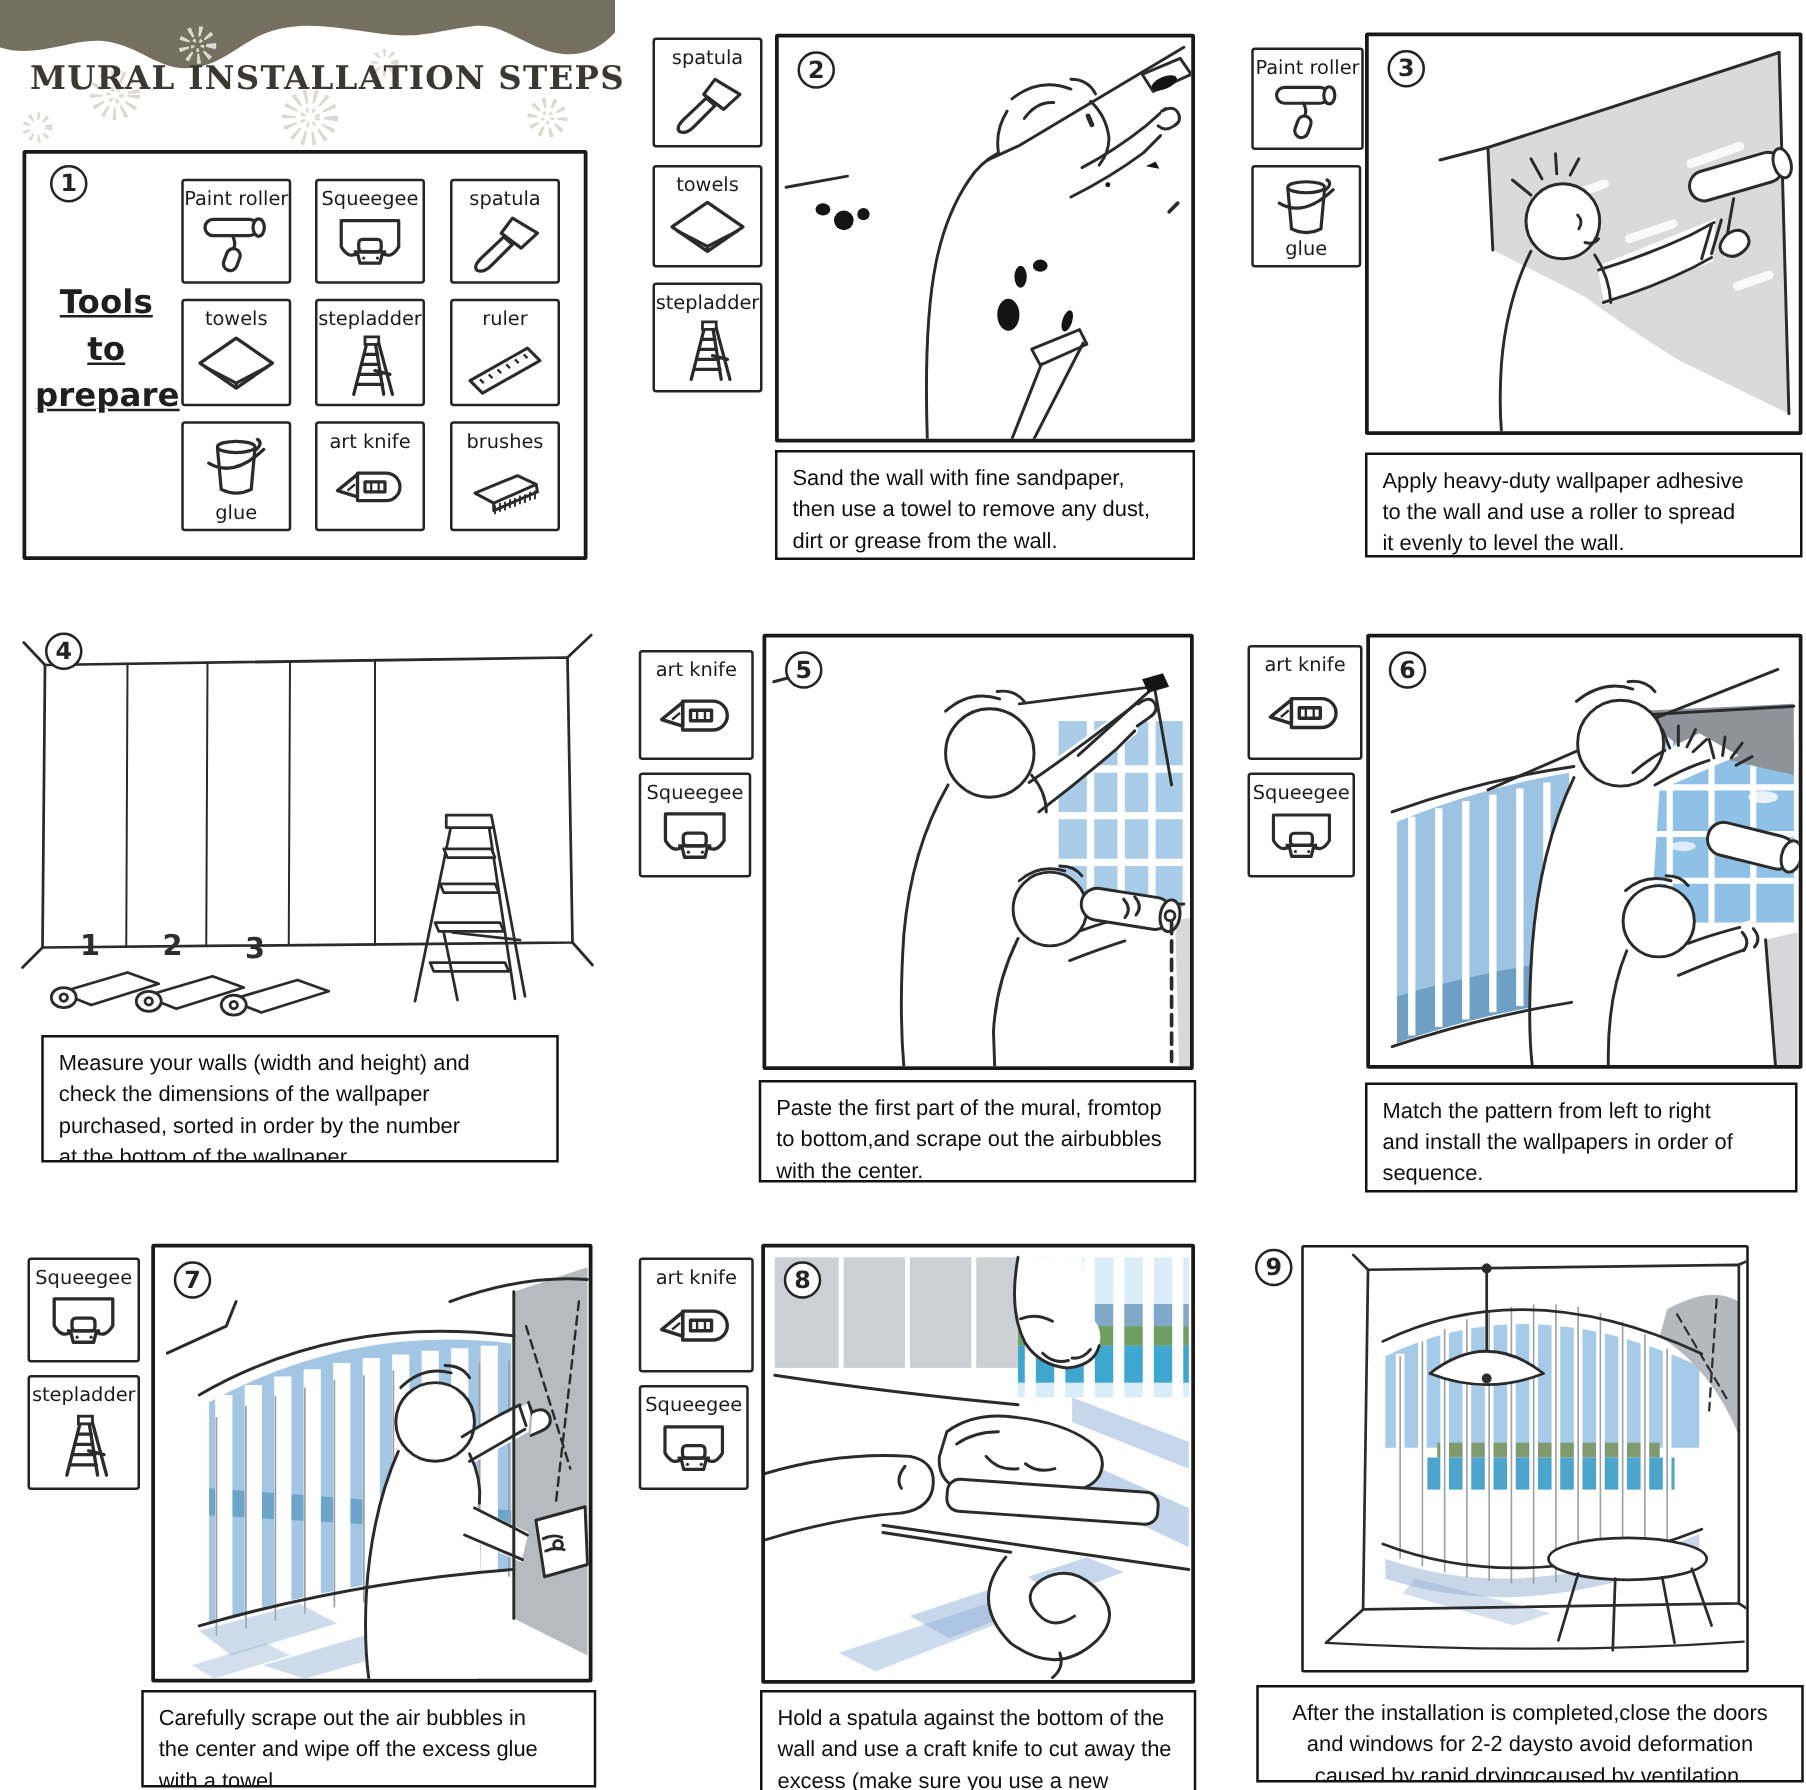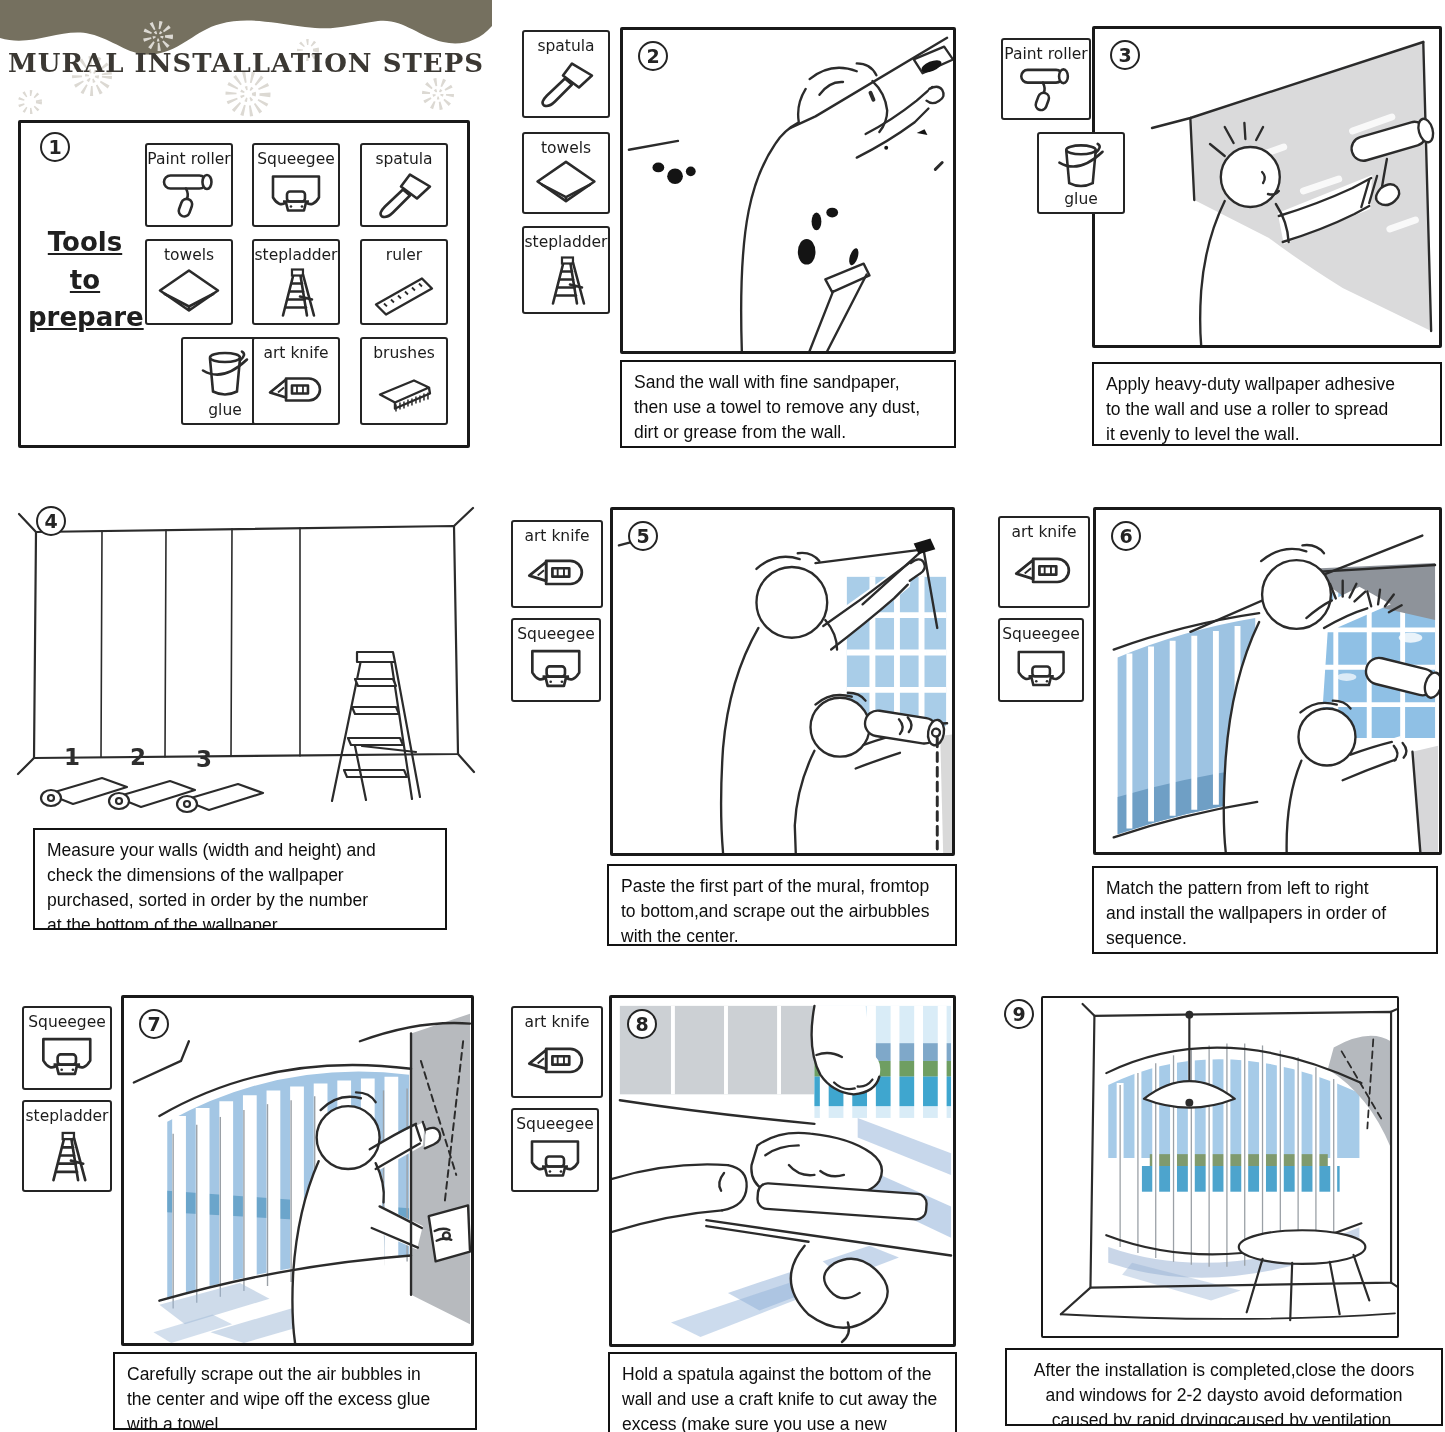--- a/index.html
+++ b/index.html
@@ -5,23 +5,23 @@
   html,body{margin:0;padding:0;background:#fff;}
   .page{position:relative;width:1445px;height:1432px;background:#fff;font-family:"Liberation Sans",sans-serif;overflow:hidden;}
   .panel{position:absolute;border:3px solid #191919;border-radius:2px;background:#fff;box-sizing:border-box;}
   .panel svg.ill{display:block;width:100%;height:100%;}
   .wallsvg{position:absolute;}
   .caption{position:absolute;border:2.5px solid #131313;background:#fff;box-sizing:border-box;padding:8px 12px;font-size:17.5px;line-height:1.42;color:#0e0e0e;white-space:pre-line;overflow:hidden;}
   .num{position:absolute;width:30px;height:30px;border:2.6px solid #242424;border-radius:50%;background:#fff;display:flex;align-items:center;justify-content:center;font-size:19px;font-weight:600;color:#242424;z-index:5;box-sizing:border-box;font-family:"DejaVu Sans",sans-serif;}
   .tool-box{position:absolute;border:2.6px solid #242424;border-radius:3px;background:#fff;box-sizing:border-box;display:flex;flex-direction:column;align-items:center;padding:5px 3px 4px;z-index:3;}
   .tool-box .tl{font-size:15.5px;color:#1c1c1c;white-space:nowrap;font-family:"DejaVu Sans",sans-serif;}
   .tool-box svg{width:82%;flex:1;min-height:0;}
-  .tool-box.label-bottom{flex-direction:column-reverse;margin-left:36px;}
+  .tool-box.label-bottom{flex-direction:column-reverse;}
   .banner-wave{position:absolute;left:0;top:0;z-index:1;}
-  .banner-title{position:absolute;left:0;top:48px;width:492px;text-align:center;font-family:"DejaVu Serif",serif;font-weight:700;font-size:26px;letter-spacing:1px;color:#3b3833;z-index:2;}
+  .banner-title{position:absolute;left:0;top:48px;width:492px;text-align:center;font-family:"DejaVu Serif",serif;font-weight:700;font-size:26px;letter-spacing:1px;color:#3b3833;z-index:2;padding-left:16px;}
   .tools-title{position:absolute;left:28px;top:224px;width:114px;text-align:center;font-size:26px;font-weight:700;line-height:1.45;color:#1f1f1f;font-family:"DejaVu Sans",sans-serif;z-index:3;}
   .tools-title div{white-space:nowrap;text-decoration:underline;}
   .roll-num{position:absolute;font-size:23px;font-weight:600;color:#2e2e2e;font-family:"DejaVu Sans",sans-serif;z-index:4;}
 </style>
 </head>
 <body>
 
 <svg width="0" height="0" style="position:absolute" aria-hidden="true">
   <defs>
     <symbol id="ic-roller" viewBox="0 0 64 52">

